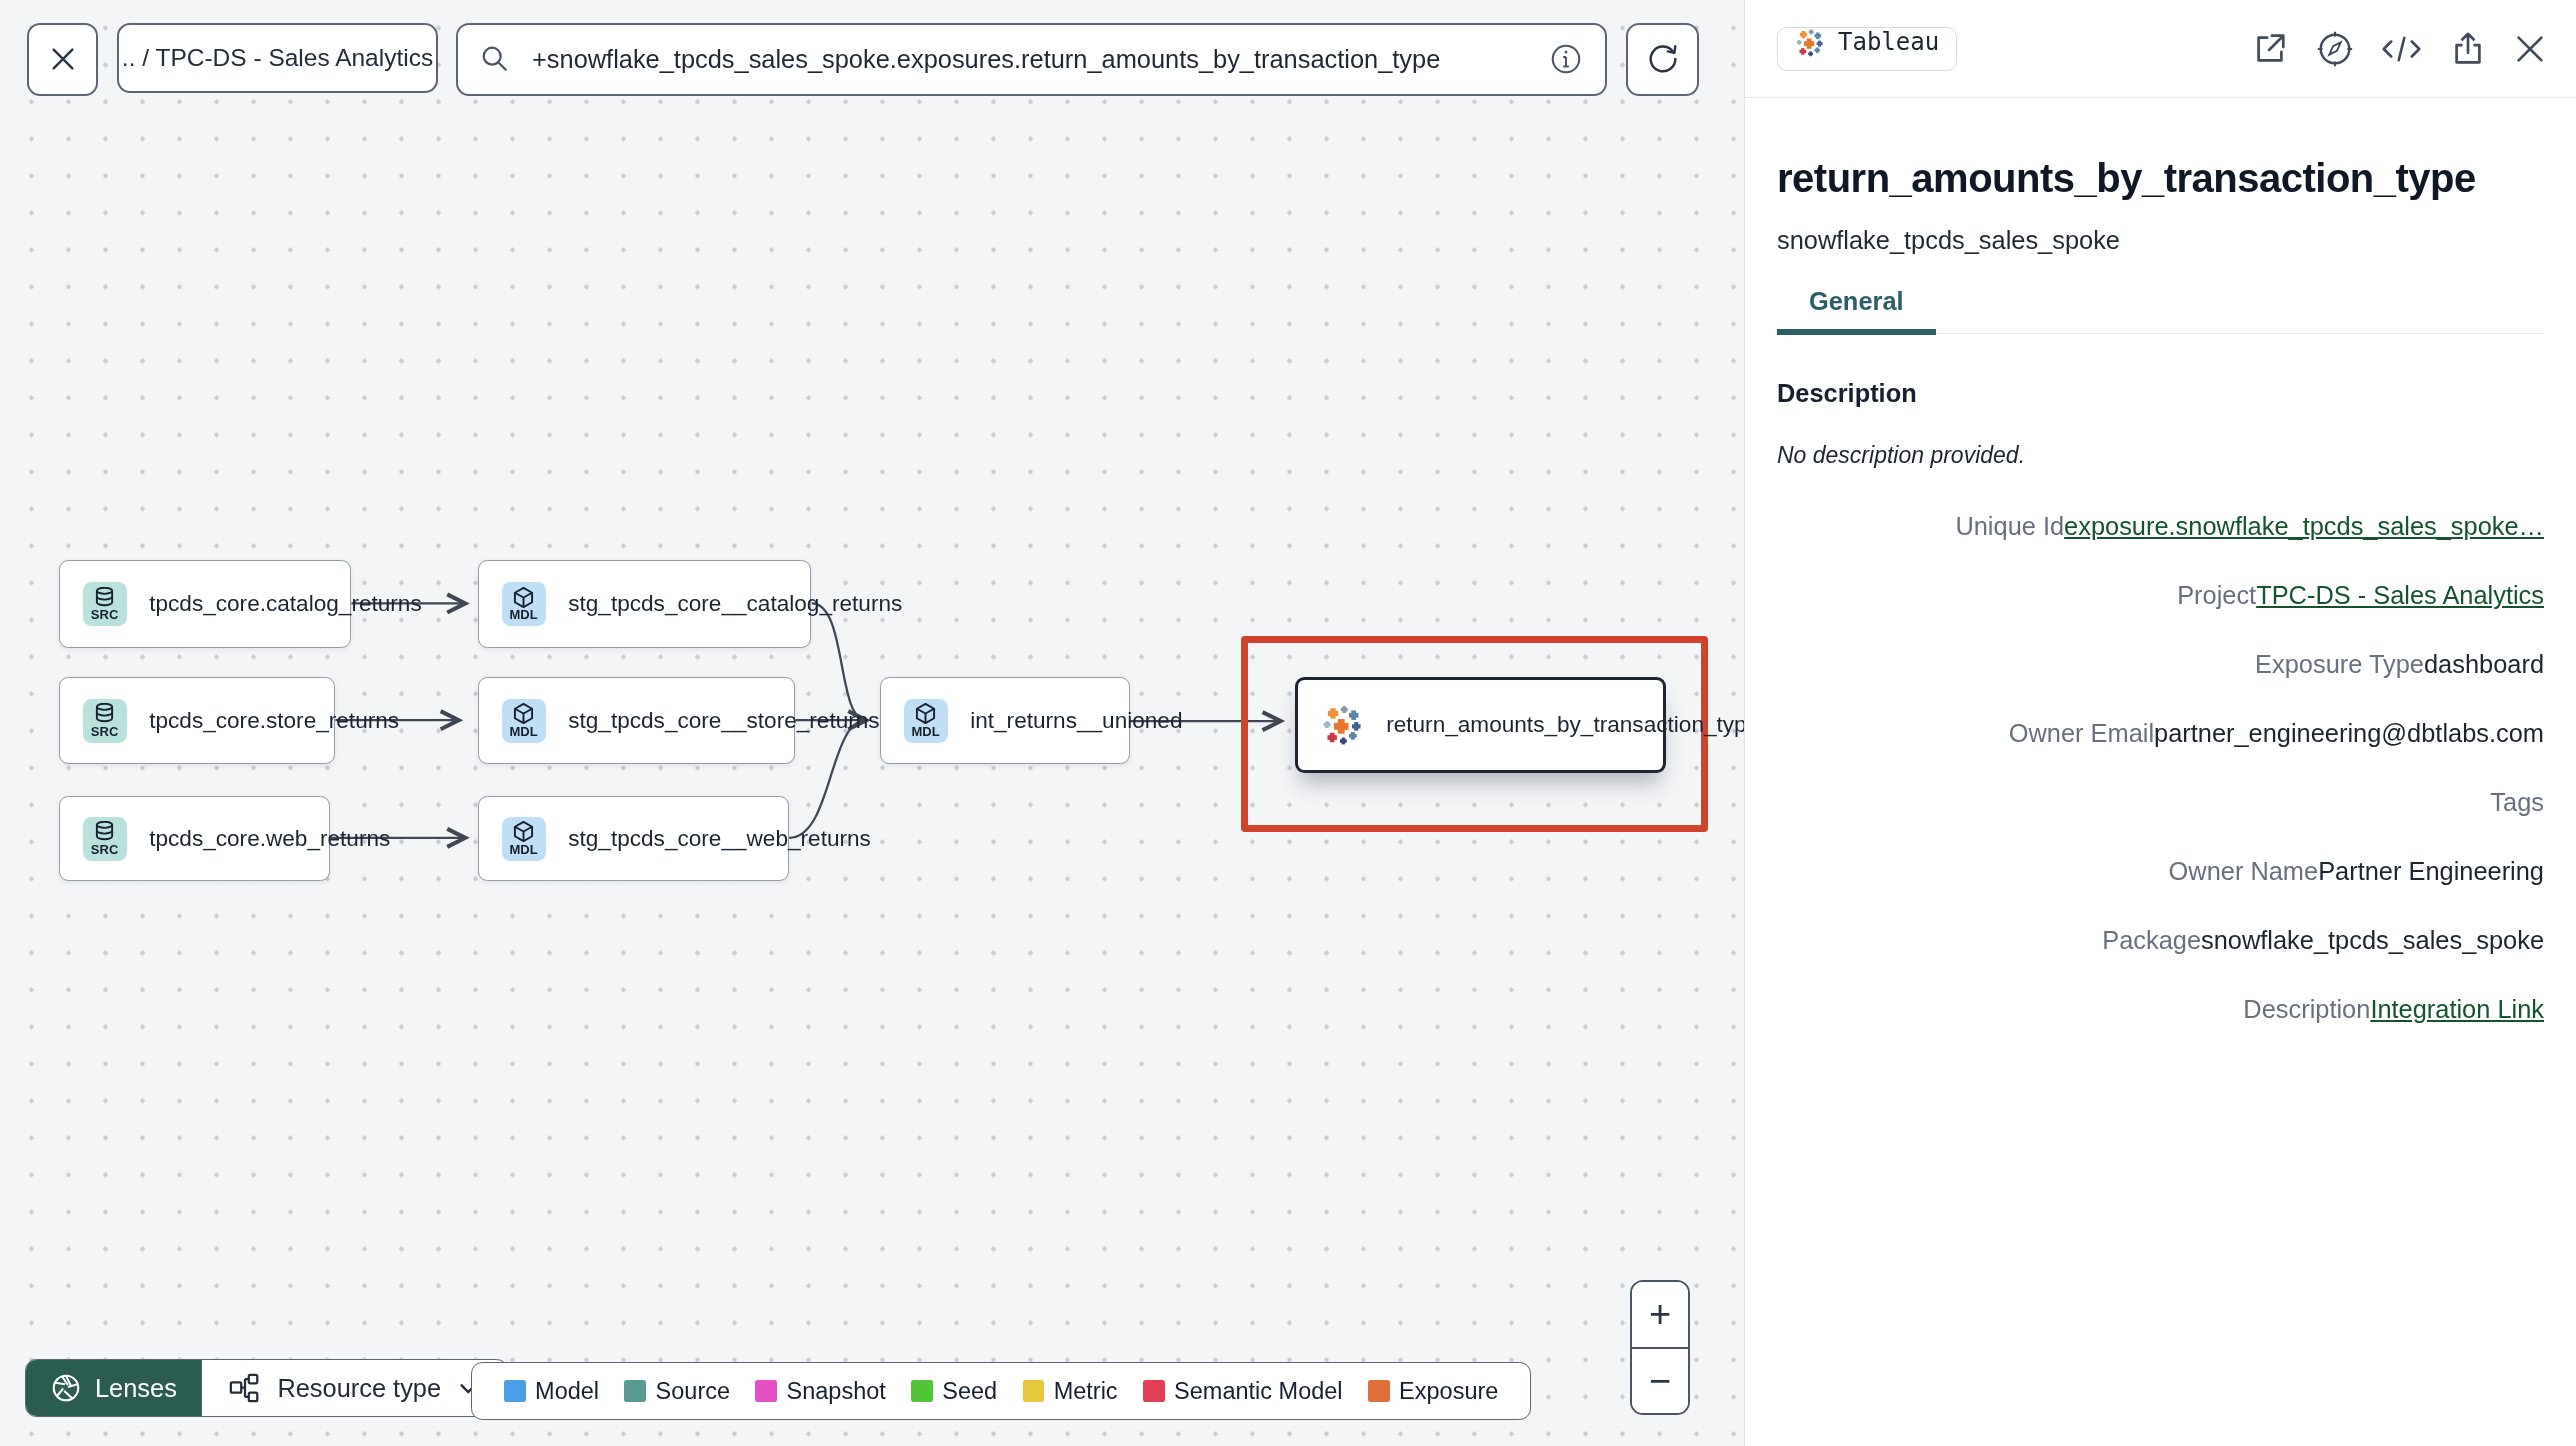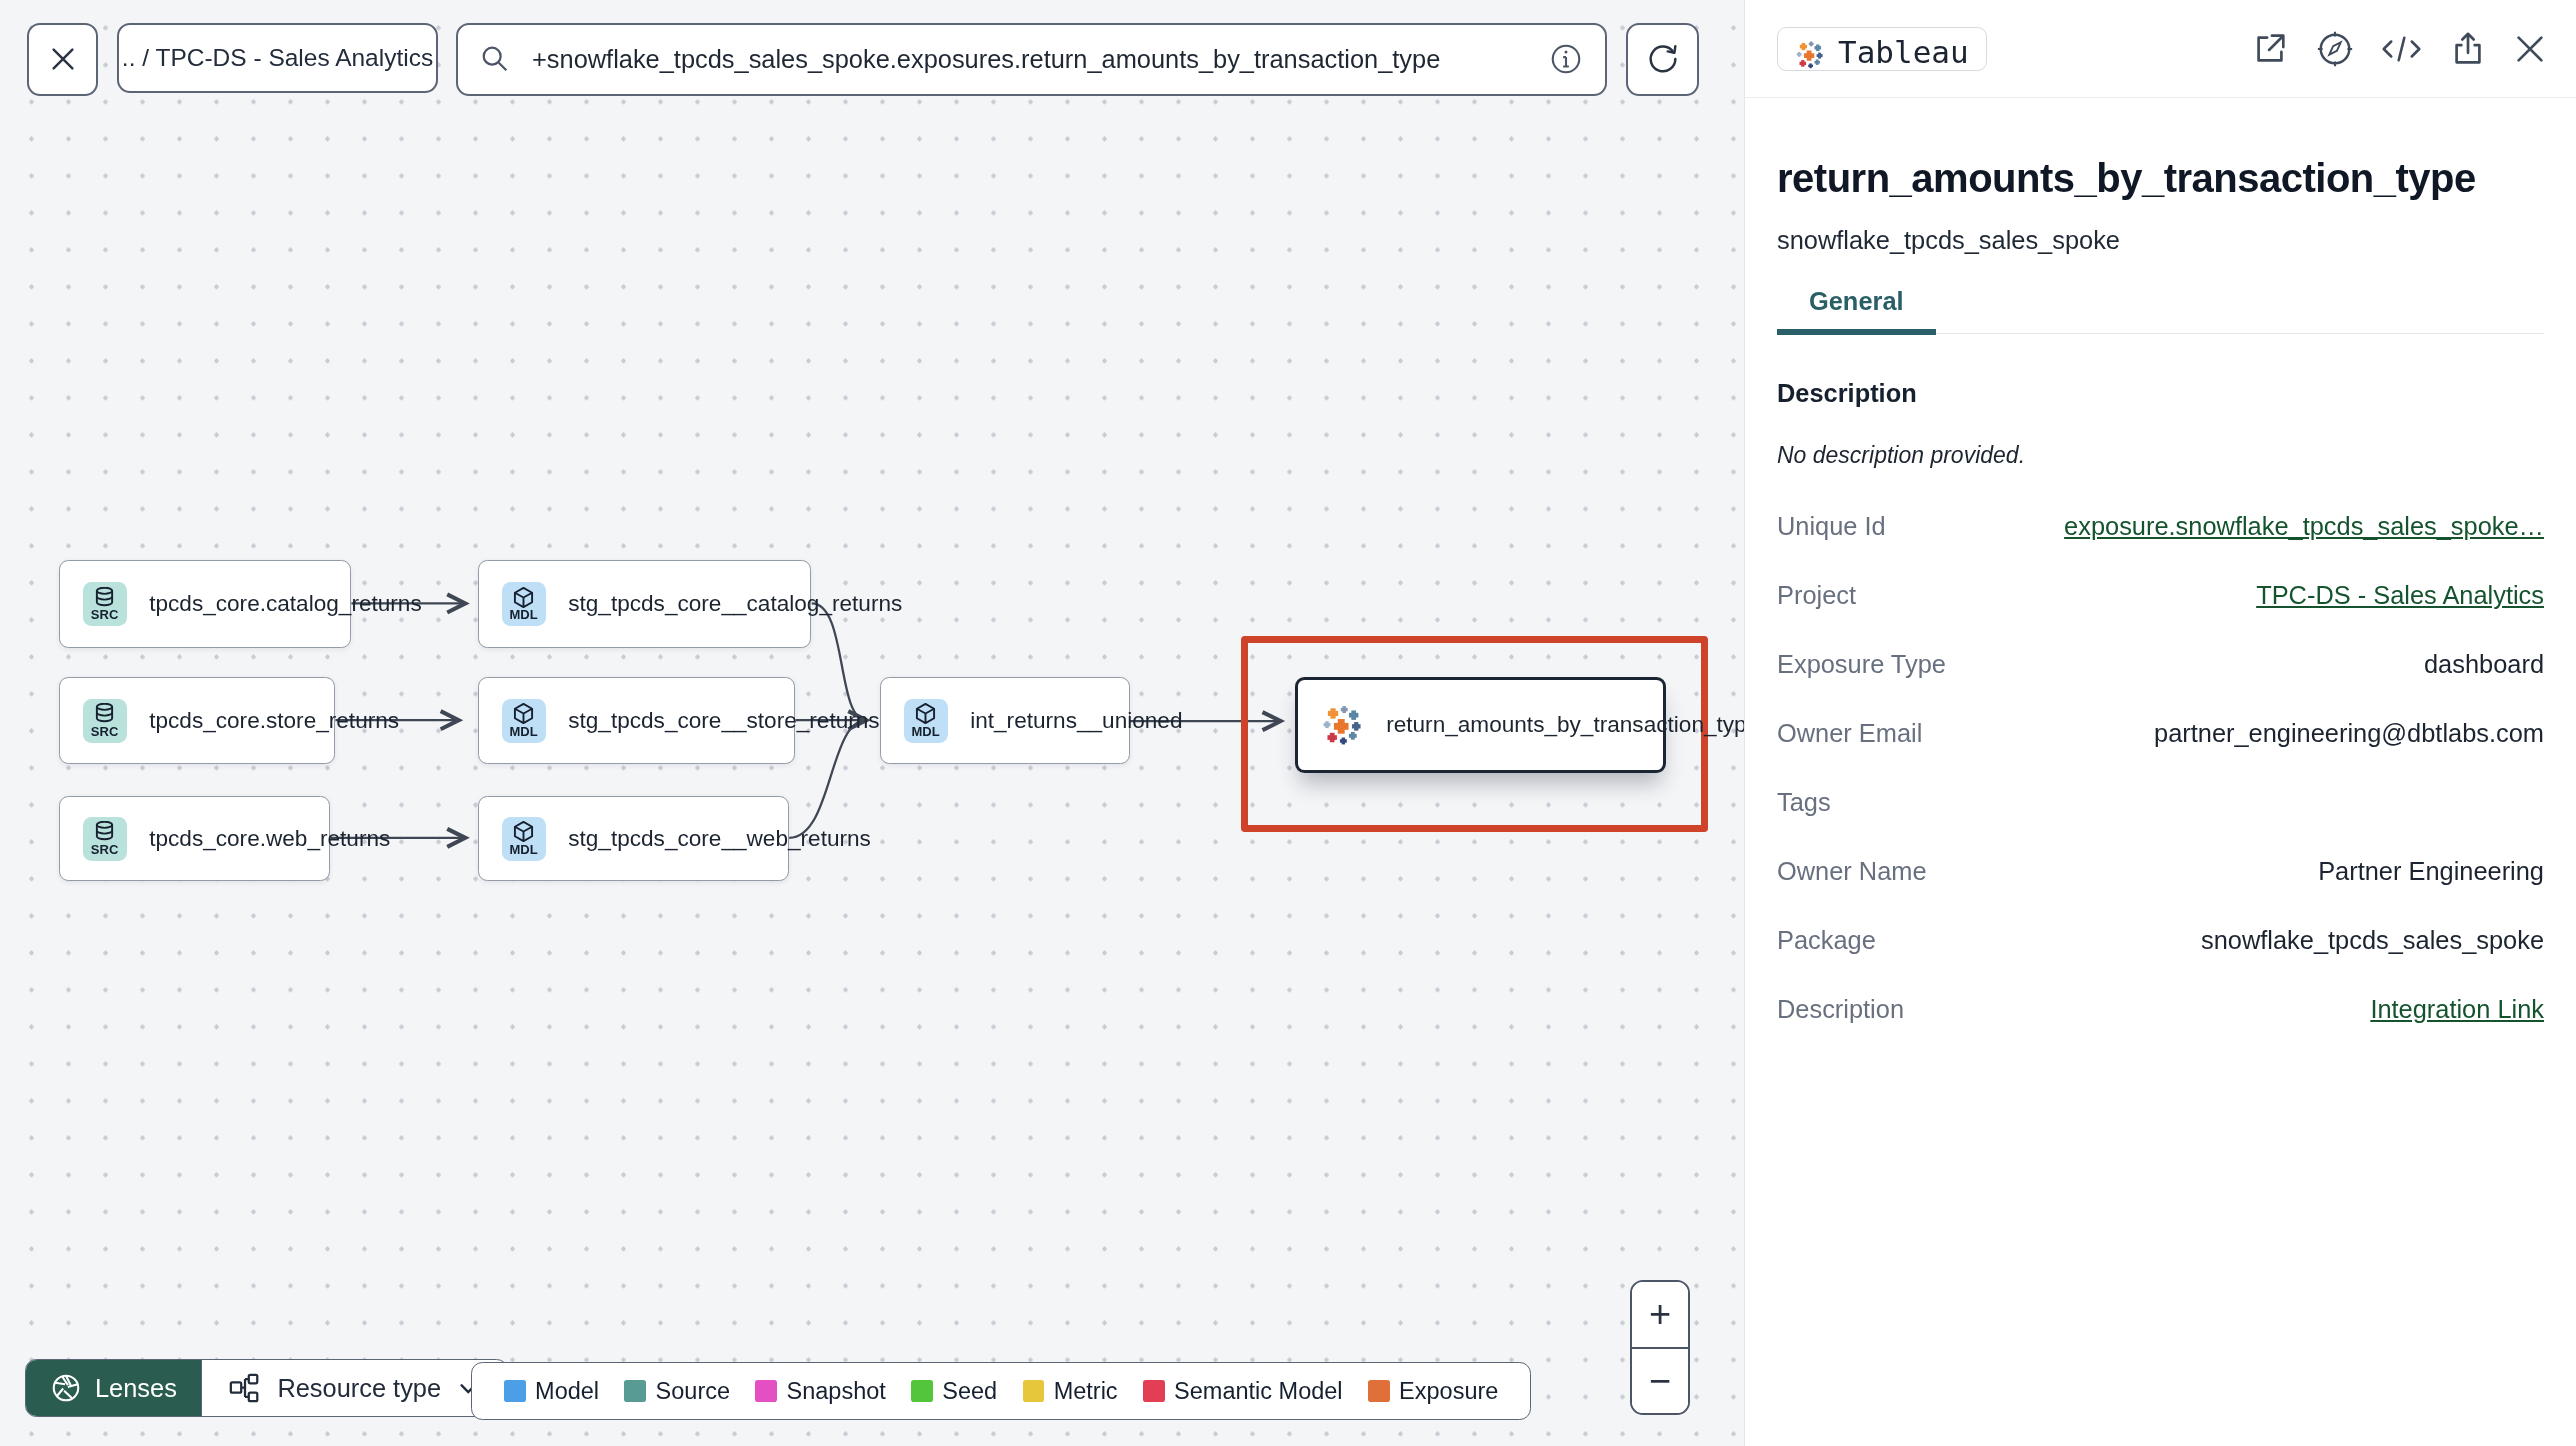--- a/index.html
+++ b/index.html
@@ -51,38 +51,38 @@
 
   
   .zoomctl { position:absolute; left:1630px; top:1280px; width:60px; height:135px;
              border:2.4px solid #4b5566; border-radius:13px; background:#fff; display:flex; flex-direction:column; overflow:hidden; }
   .zoomctl button { flex:1; border:none; background:#fff; font-size:38px; color:#2a3342; cursor:pointer; font-family:inherit; line-height:1; }
   .zoomctl button:first-child { border-bottom:2.4px solid #4b5566; }
 
   
   .panel { position:relative; width:832px; height:1446px; background:#fff; border-left:1.9px solid #e4e6ea; flex:0 0 auto; }
   .p-head { height:98px; border-bottom:1.9px solid #e9ebee; display:flex; align-items:center; padding:0 28px 0 32px; }
-  .tool-badge { display:flex; align-items:flex-end; gap:13px; border:1.9px solid #d7dade; border-radius:9.4px;
-                height:44px; padding:0 17px; font-family:"DejaVu Sans Mono", monospace; font-size:31px; color:#1b2430; }
+  .tool-badge { display:flex; align-items:flex-start; gap:13px; border:1.9px solid #d7dade; border-radius:9.4px;
+                height:44px; padding:0 17px; font-family:"DejaVu Sans Mono", monospace; font-size:24px; color:#1b2430; }
   .p-icons { margin-left:auto; display:flex; align-items:center; gap:25.4px; color:#3f4a5a; }
   .p-icons .icon { cursor:pointer; }
 
   .p-body { padding:0 32px; }
   .p-title { margin-top:58px; font-size:40px; font-weight:bold; color:#101826; letter-spacing:-0.5px; }
   .p-sub { margin-top:24.5px; font-size:25.4px; color:#1f2835; }
 
   .tabs { margin-top:32px; border-bottom:1.9px solid #e4e6ea; }
   .tab { display:inline-block; padding:0 32px 13px 32px; font-size:25.4px; font-weight:bold; color:#2a5f68;
          border-bottom:6.6px solid #2a5f68; margin-bottom:-1.9px; cursor:pointer; }
 
   .desc-h { margin-top:45px; font-size:25.4px; font-weight:bold; color:#16202e; }
   .no-desc { margin-top:34px; font-size:23px; font-style:italic; color:#1b2430; }
 
   .rows { margin-top:43px; }
-  .drow { display:flex; justify-content:space-between; align-items:baseline; margin-bottom:40px;margin-top:14px; }
+  .drow { display:flex; justify-content:flex-end; align-items:baseline; margin-bottom:40px;margin-top:14px; }
   .dlabel { font-size:25.4px; color:#68707f; flex:0 0 auto; }
   .dvalue { font-size:25.4px; color:#1b2430; text-align:right; }
   .dvalue.link { color:#14532d; text-decoration:underline; cursor:pointer; }
 
   svg { display:block; }
 </style>
 </head>
 <body>
 
 <svg width="0" height="0" style="position:absolute">

